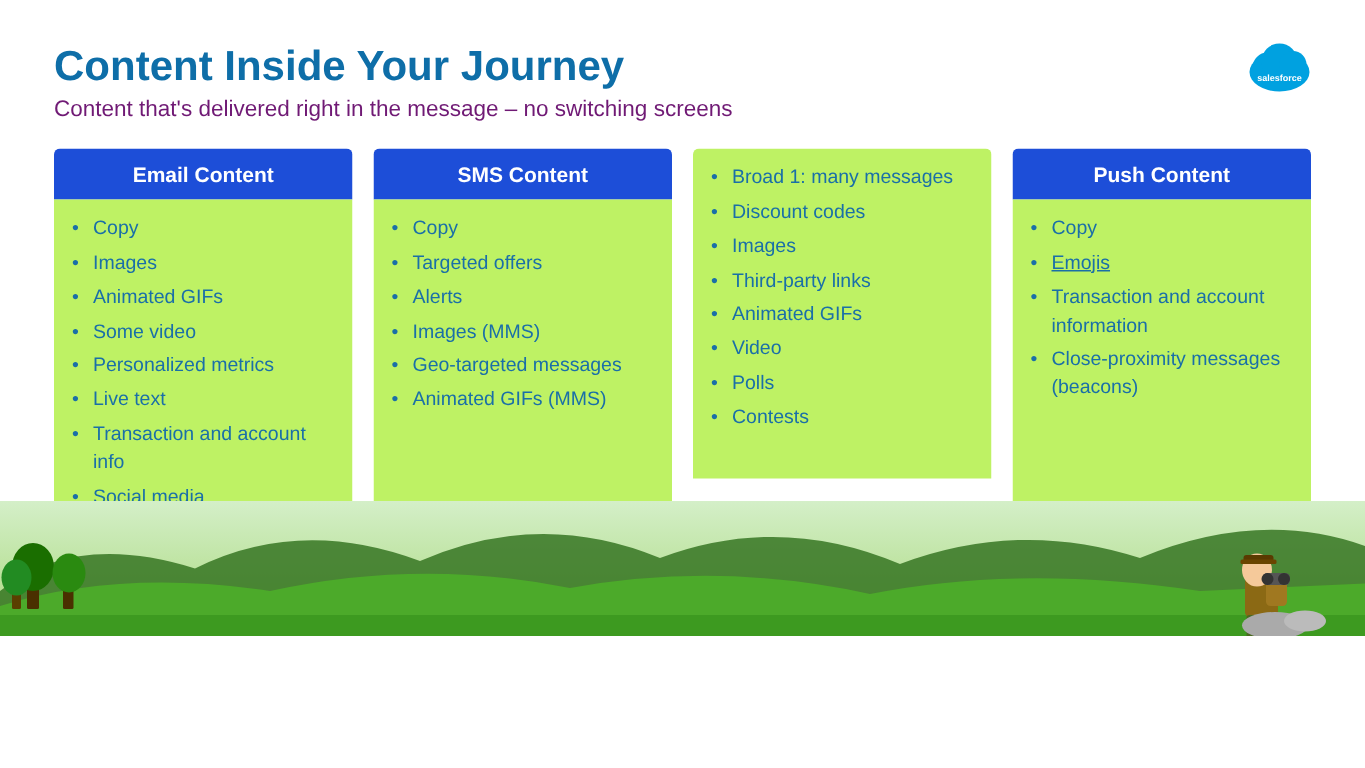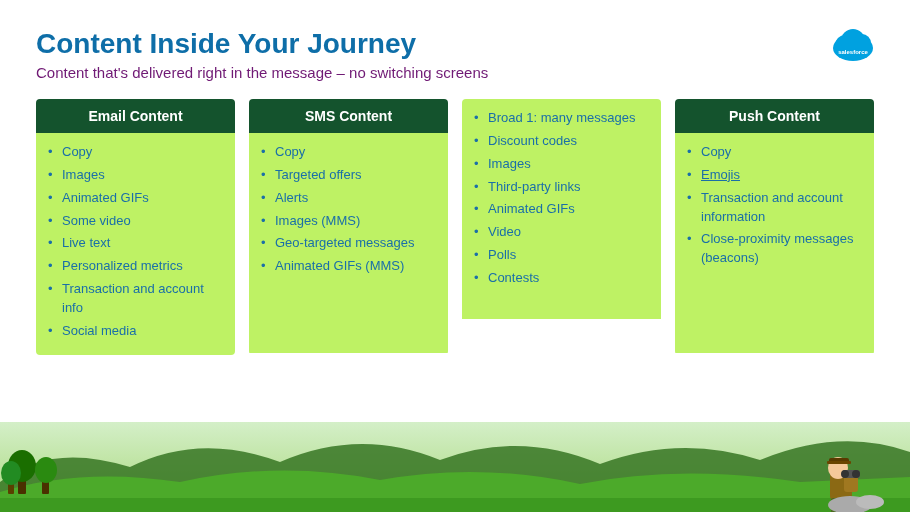--- a/index.html
+++ b/index.html
@@ -8,21 +8,21 @@
       width: 910px;
       height: 512px;
       font-family: 'Segoe UI', Arial, sans-serif;
       background: #ffffff;
       overflow: hidden;
       position: relative;
     }
 
     .slide {
       width: 910px;
-      height: 512px;
+      height: 424px;
       background: #ffffff;
       padding: 28px 36px 0 36px;
       position: relative;
     }
 
     .title {
       font-size: 28px;
       font-weight: 700;
       color: #0e6ea8;
       margin-bottom: 4px;
@@ -40,21 +40,21 @@
       width: 100%;
     }
 
     .column {
       flex: 1;
       border-radius: 4px;
       overflow: hidden;
     }
 
     .column-header {
-      background: #14532d;
+      background: #1d4ed8;
       color: #ffffff;
       font-size: 14px;
       font-weight: 700;
       text-align: center;
       padding: 9px 6px;
     }
 
     .column-body {
       background: #bef264;
       padding: 10px 10px 10px 12px;
@@ -112,22 +112,22 @@
   <div class="columns">
 
     <div class="column">
       <div class="column-header">Email Content</div>
       <div class="column-body">
         <ul>
           <li>Copy</li>
           <li>Images</li>
           <li>Animated GIFs</li>
           <li>Some video</li>
+          <li>Personalized metrics</li>
           <li>Live text</li>
-          <li>Personalized metrics</li>
           <li>Transaction and account info</li>
           <li>Social media</li>
         </ul>
       </div>
     </div>
 
     <div class="column">
       <div class="column-header">SMS Content</div>
       <div class="column-body">
         <ul>

